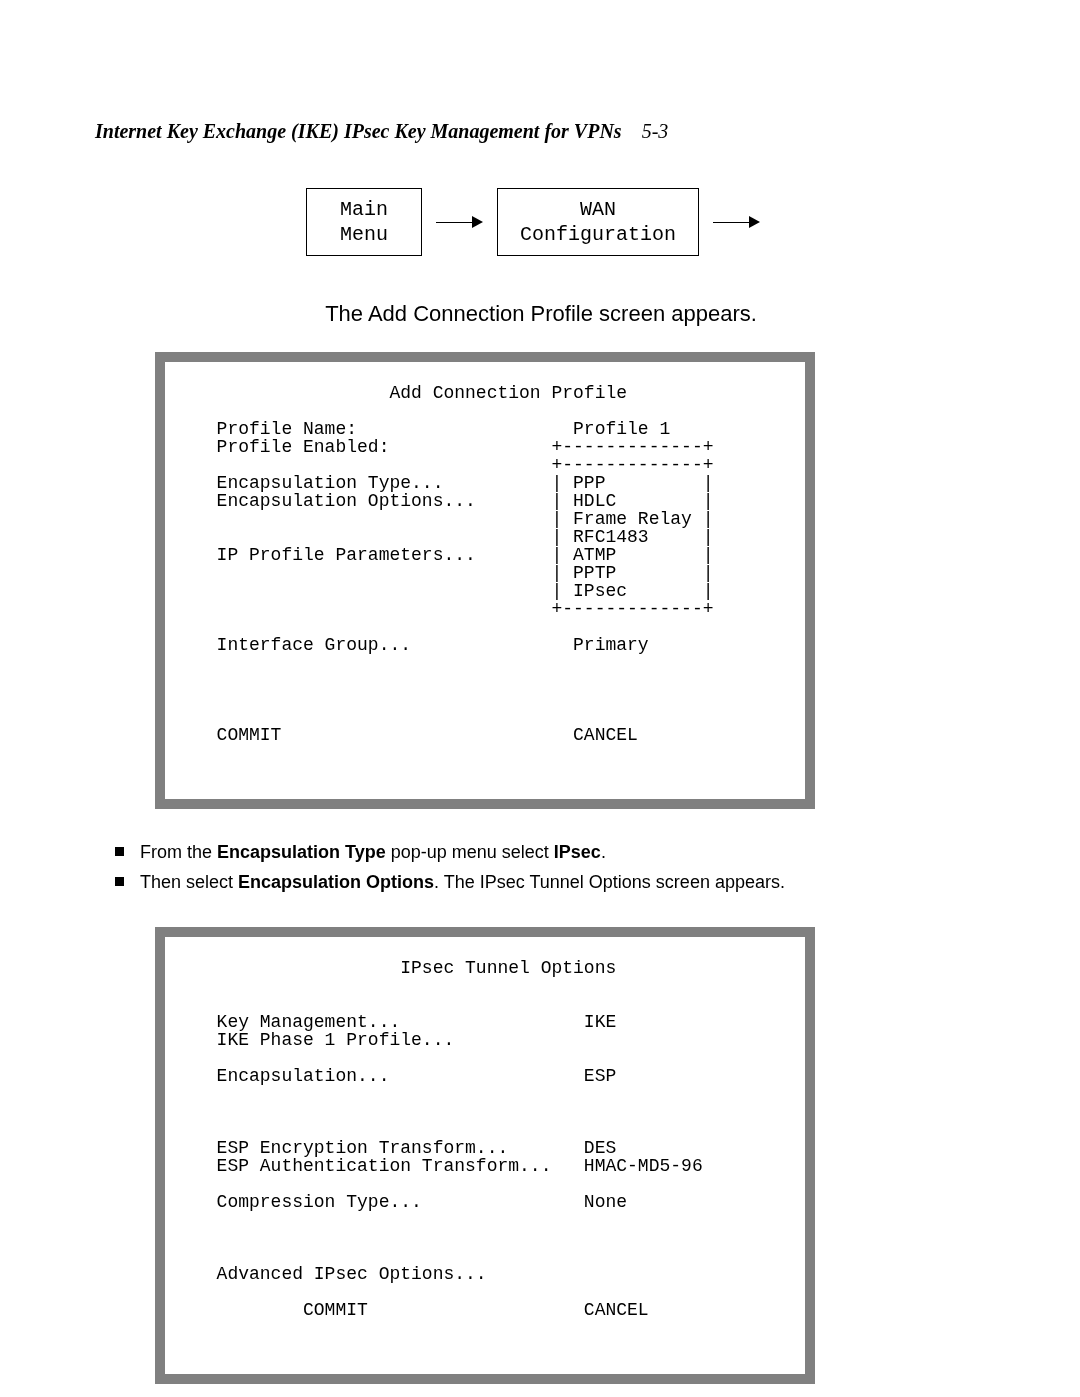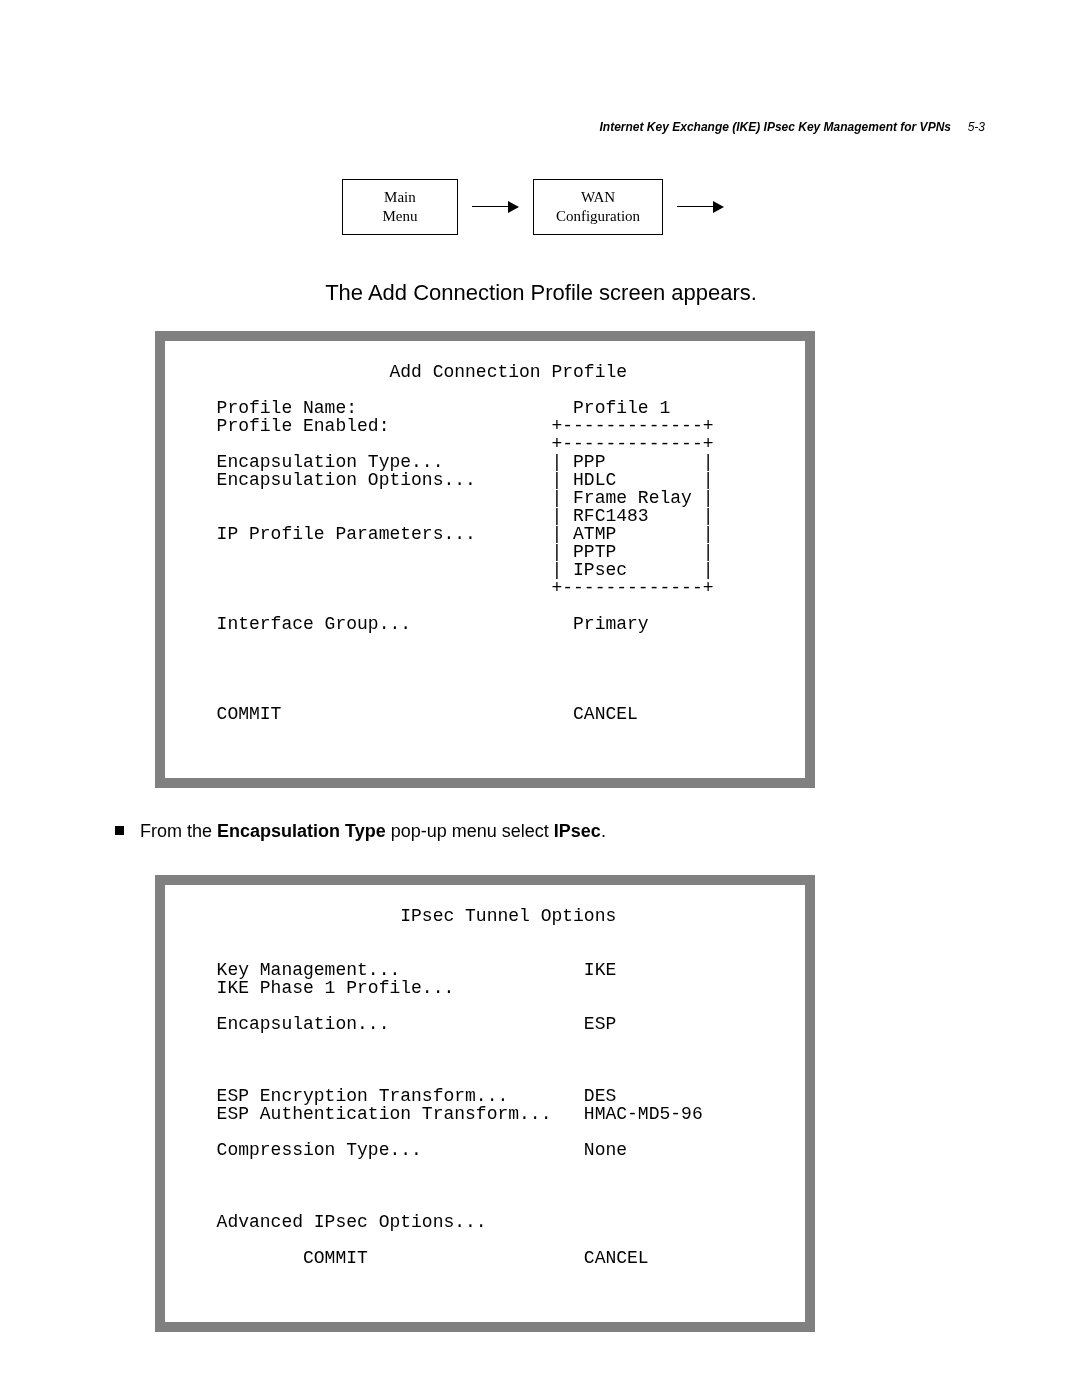--- a/index.html
+++ b/index.html
@@ -12,48 +12,48 @@
     width: 1080px;
     height: 1397px;
     position: relative;
     background: #fff;
     box-sizing: border-box;
     padding: 120px 95px 0 95px;
     font-size: 18px;
     color: #000;
   }
   .header-line {
-    text-align: right;
+    text-align: left;
     font-style: italic;
     font-weight: bold;
-    font-family: Liberation Sans, sans-serif;
-    font-size: 12px;
+    font-family: Liberation Serif, serif;
+    font-size: 20px;
     margin-bottom: 45px;
   }
   .header-line .pagenum {
     font-style: italic;
     font-weight: normal;
     margin-left: 10px;
   }
 
   
   .flow-row {
     display: flex;
     justify-content: center;
     align-items: center;
     gap: 0;
     margin-bottom: 45px;
   }
   .flow-box {
     border: 1px solid #000;
     padding: 8px 22px;
     text-align: center;
-    font-size: 15px;
+    font-size: 20px;
     line-height: 1.25;
-    font-family: Liberation Serif, serif;
+    font-family: Liberation Mono, monospace;
     min-width: 70px;
   }
   .arrow-wrap {
     display: flex;
     align-items: center;
     margin: 0 14px;
   }
   .arrow-line {
     width: 36px;
     height: 0;
@@ -160,20 +160,23 @@
 
 
 
 
   COMMIT                           CANCEL</div>
 
   <ul class="square">
     <li>
       <span>From the </span><span class="b">Encapsulation Type</span><span> pop-up menu select </span><span class="b">IPsec</span><span>.</span>
     </li>
+    <li>
+      <span>Then select </span><span class="b">Encapsulation Options</span><span>. The IPsec Tunnel Options screen appears.</span>
+    </li>
   </ul>
 
   <div class="panel">                   IPsec Tunnel Options
 
 
   Key Management...                 IKE
   IKE Phase 1 Profile...
 
   Encapsulation...                  ESP
 

